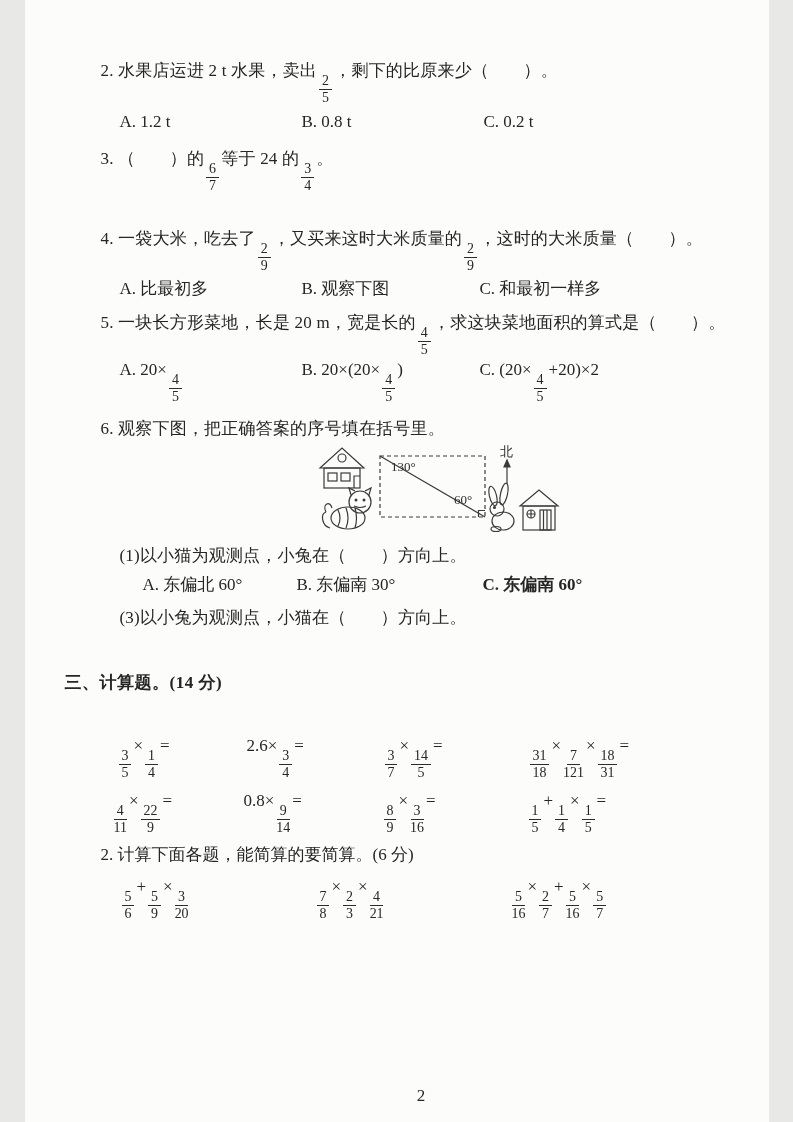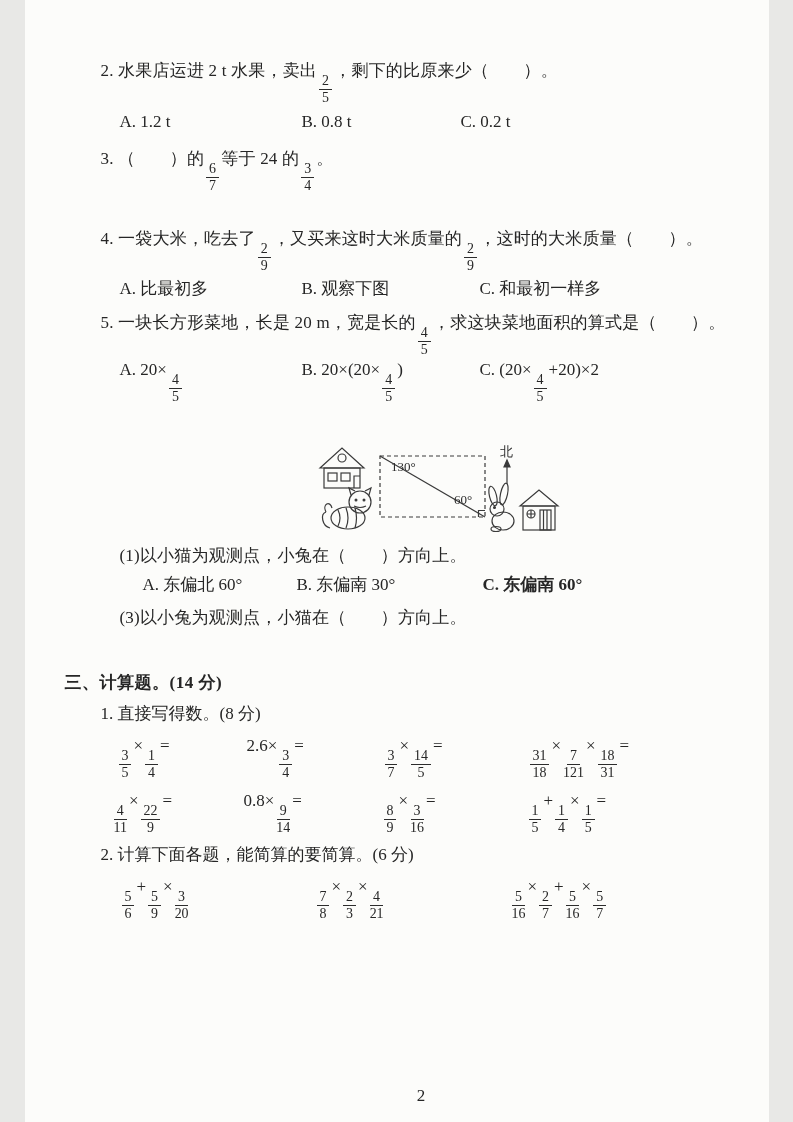--- a/index.html
+++ b/index.html
@@ -35,21 +35,21 @@
 
 <div class="page">
 
   <div class="abs qtext" style="left:76px;top:60px;">2. 水果店运进 2 t 水果，卖出<span class="frac">
         <span class="num">2</span>
         <span class="den">5</span>
       </span>，剩下的比原来少（　　）。</div>
   <div class="optrow" style="top:112px;">
     <span class="opt" style="left:95px;">A. 1.2 t</span>
     <span class="opt" style="left:277px;">B. 0.8 t</span>
-    <span class="opt" style="left:436px;text-align:right;">C. 0.2 t</span>
+    <span class="opt" style="left:459px;text-align:right;">C. 0.2 t</span>
   </div>
 
   <div class="abs qtext" style="left:76px;top:148px;">3. （　　）的<span class="frac">
         <span class="num">6</span>
         <span class="den">7</span>
       </span>等于 24 的<span class="frac">
         <span class="num">3</span>
         <span class="den">4</span>
       </span>。</div>
 
@@ -78,20 +78,21 @@
     <span class="opt" style="left:277px;">B. 20×(20×<span class="frac">
           <span class="num">4</span>
           <span class="den">5</span>
         </span>)</span>
     <span class="opt" style="left:455px;">C. (20×<span class="frac">
           <span class="num">4</span>
           <span class="den">5</span>
         </span>+20)×2</span>
   </div>
 
+  <div class="abs qtext" style="left:76px;top:418px;">6. 观察下图，把正确答案的序号填在括号里。</div>
 
   <svg class="abs" style="left:283px;top:440px;" width="272" height="100" viewBox="0 0 272 100">
     <g stroke="#3a3a3a" fill="none" stroke-width="1.2">
 
       <g>
         <polygon points="12,28 34,8 56,28"></polygon>
         <rect x="16" y="28" width="36" height="20"></rect>
         <circle cx="34" cy="18" r="4"></circle>
         <rect x="20" y="33" width="9" height="8"></rect>
         <rect x="33" y="33" width="9" height="8"></rect>
@@ -149,21 +150,20 @@
   <div class="optrow" style="top:573px;">
     <span class="opt" style="left:118px;">A. 东偏北 60°</span>
     <span class="opt" style="left:272px;">B. 东偏南 30°</span>
     <span class="opt" style="left:458px;font-weight:bold;">C. 东偏南 60°</span>
   </div>
 
   <div class="abs qtext" style="left:95px;top:607px;">(3)以小兔为观测点，小猫在（　　）方向上。</div>
 
   <div class="abs sec-title" style="left:40px;top:671px;">三、计算题。(14 分)</div>
 
-  <div class="abs" style="left:76px;top:702px;">1. 直接写得数。(8 分)</div>
 
   <div>
     <span class="expr" style="left:92px;top:736px;"><span class="frac">
           <span class="num">3</span>
           <span class="den">5</span>
         </span>×<span class="frac">
           <span class="num">1</span>
           <span class="den">4</span>
         </span>=</span>
     <span class="expr" style="left:222px;top:736px;">2.6×<span class="frac">

